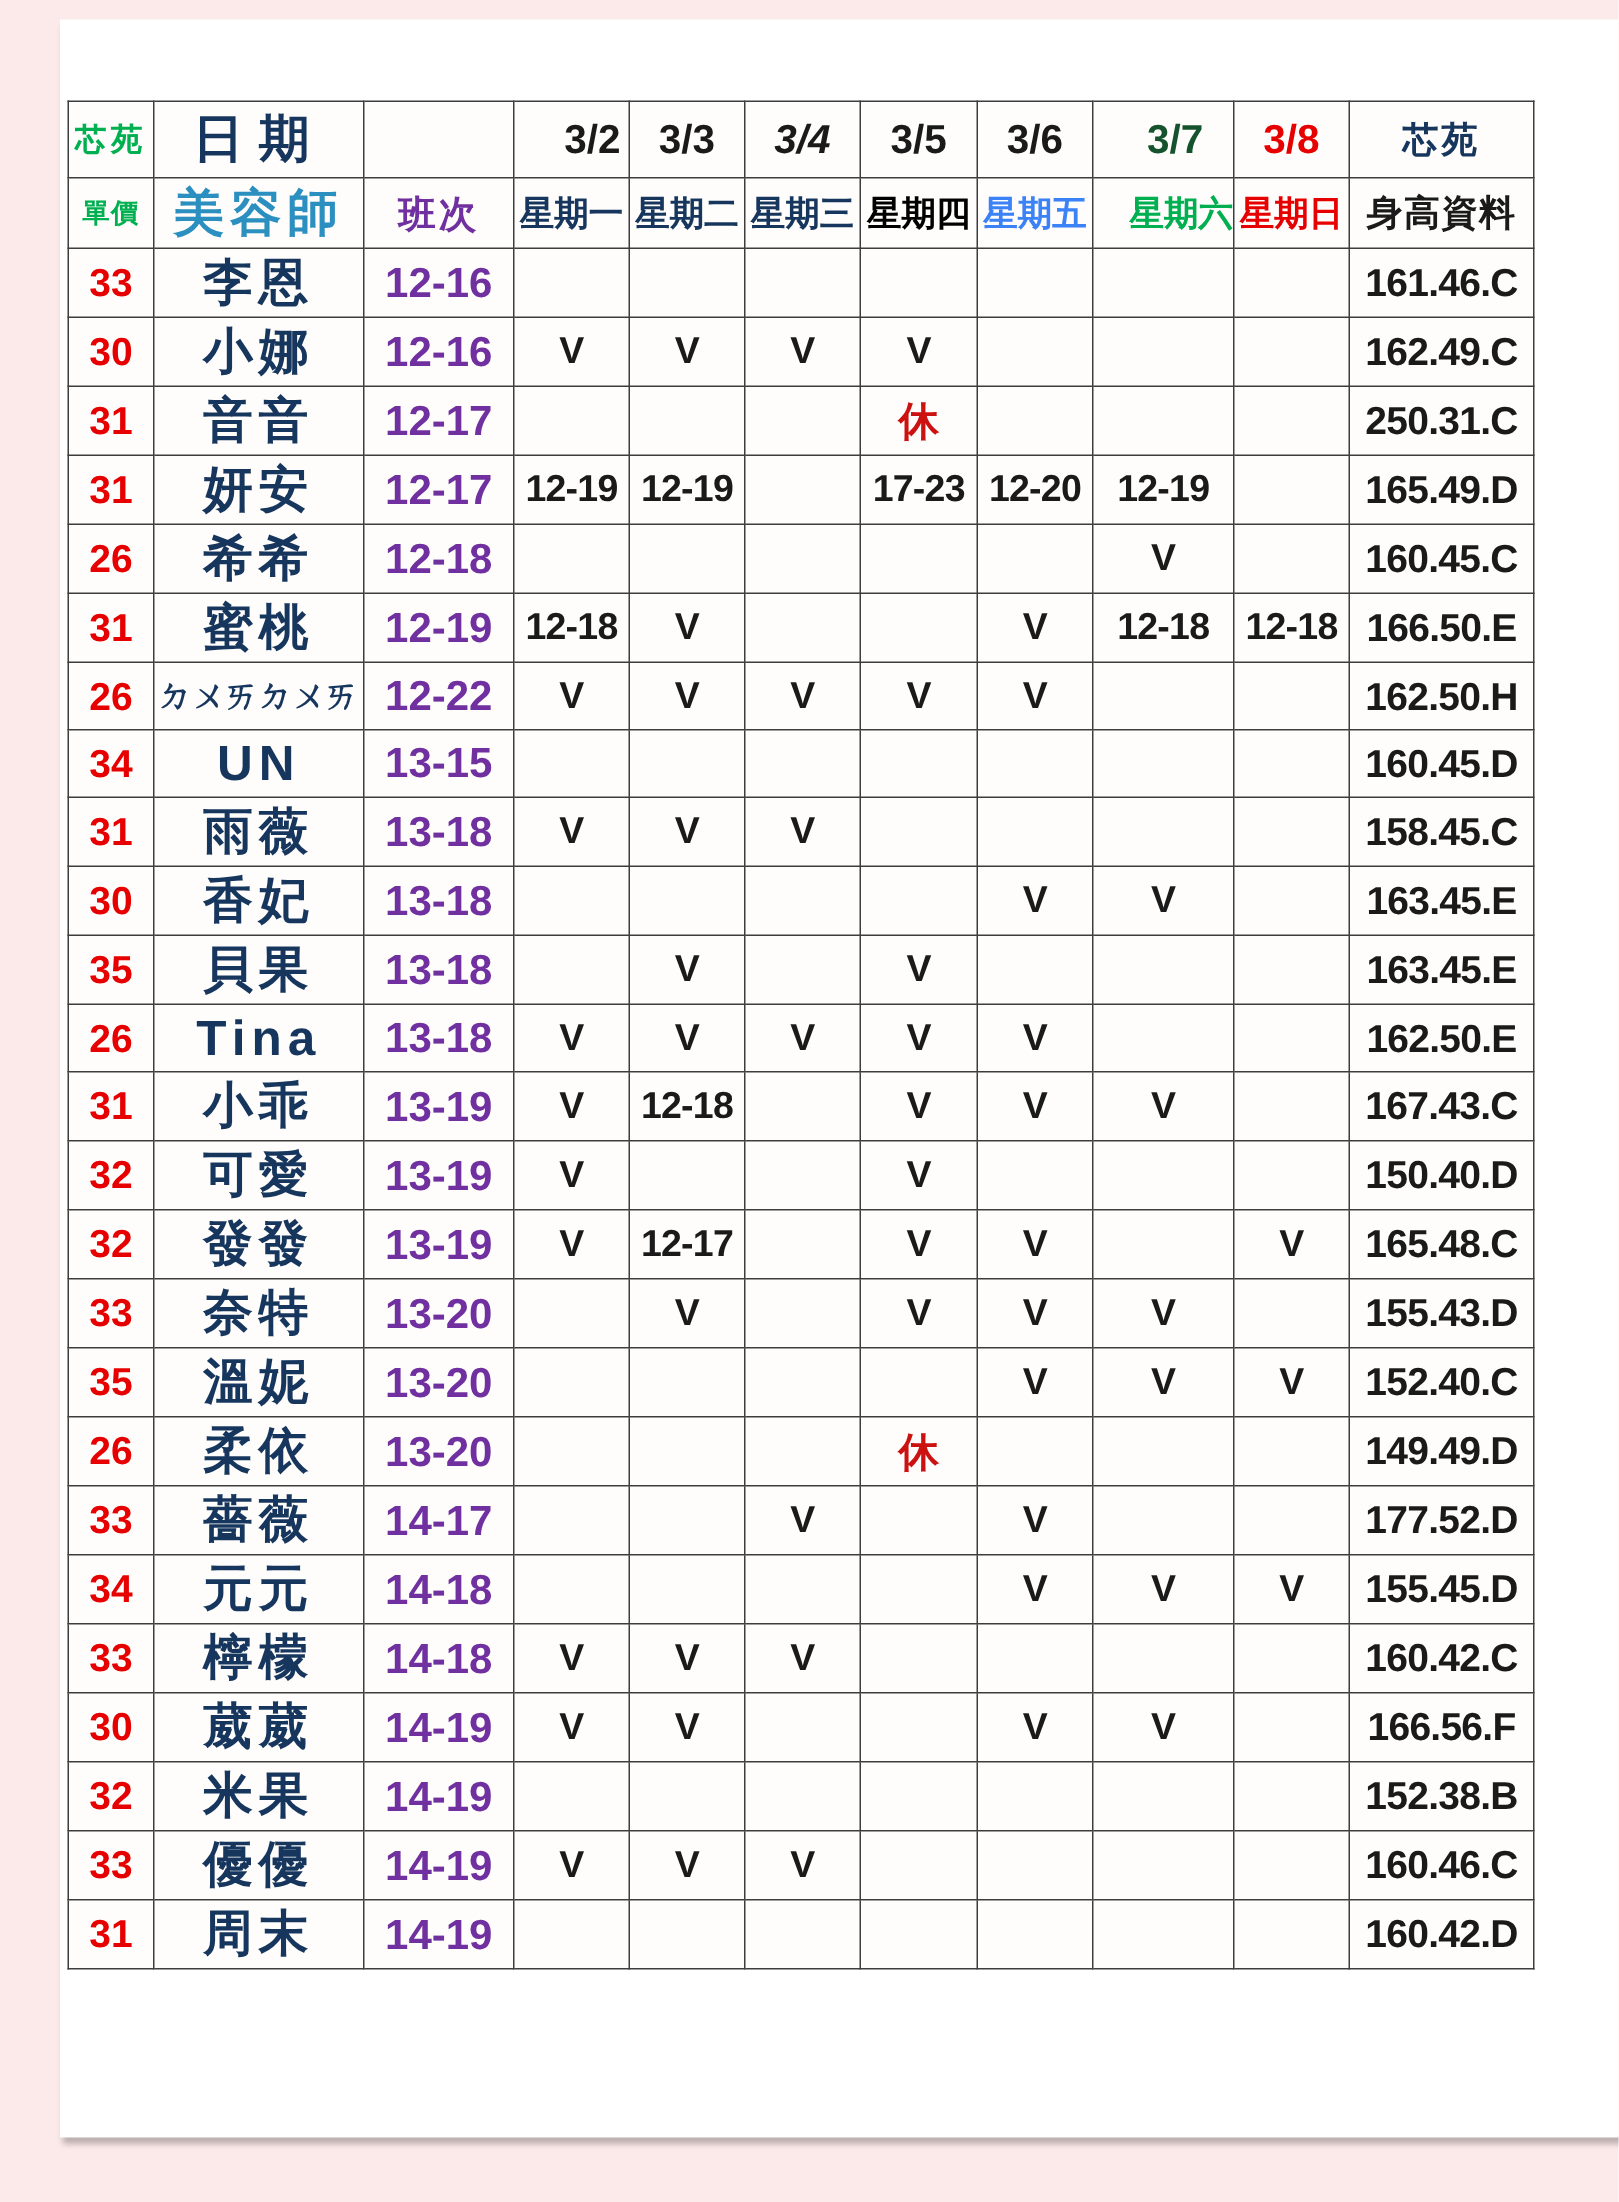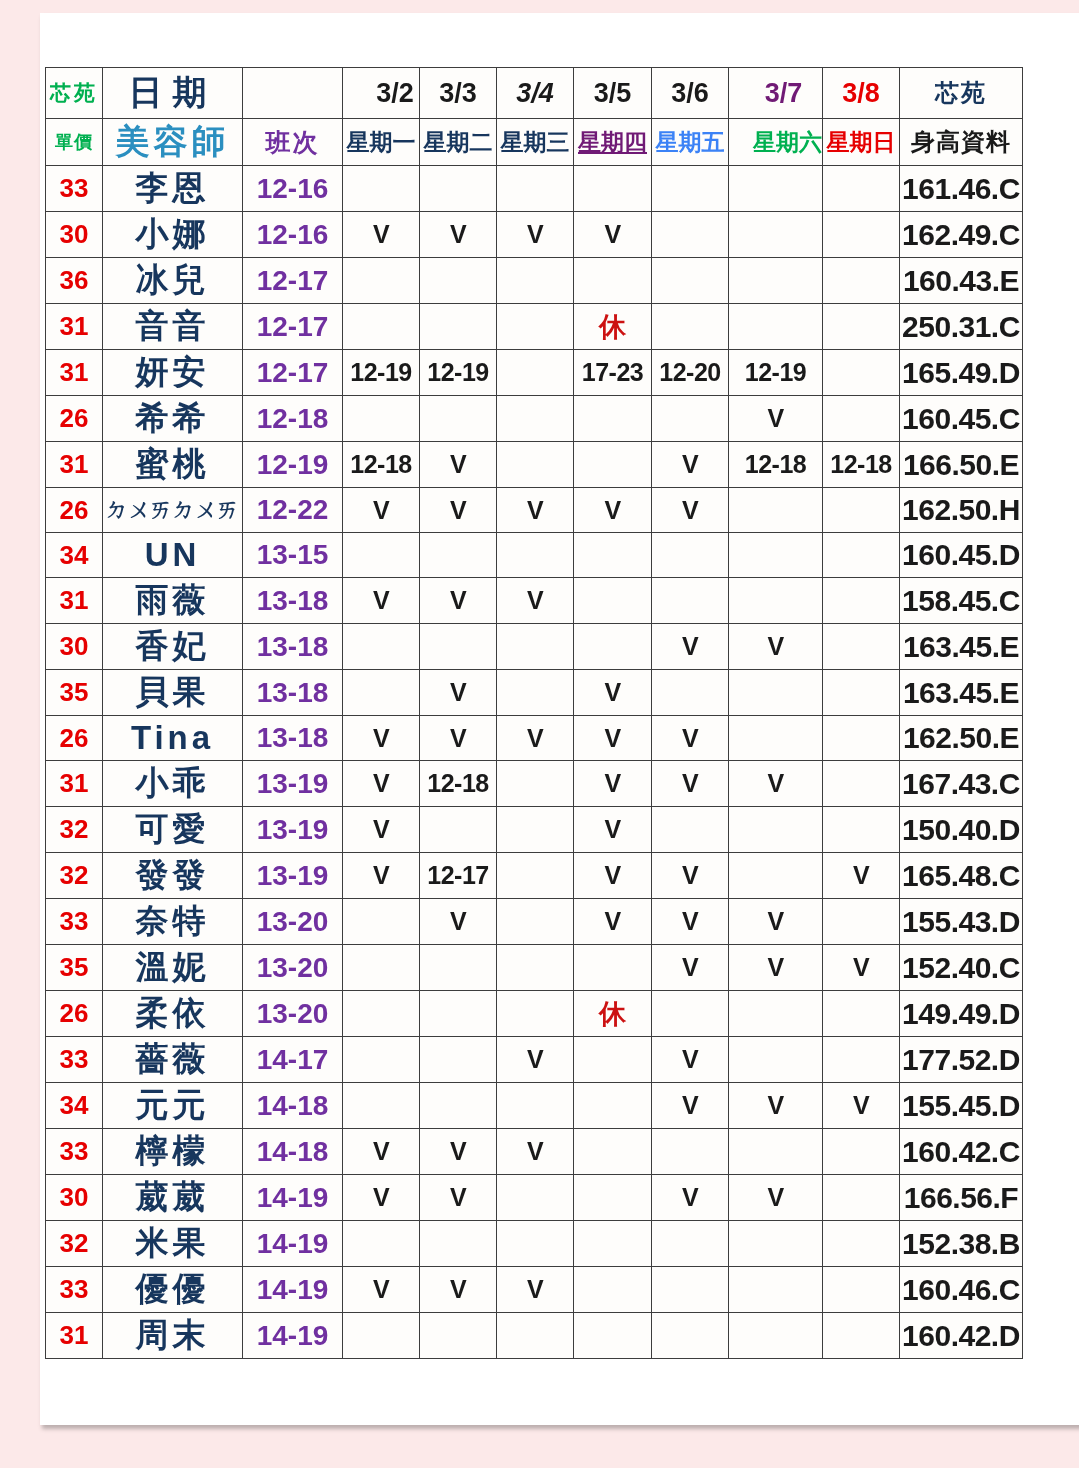--- a/index.html
+++ b/index.html
@@ -111,21 +111,21 @@
     font-size: 25px;
     letter-spacing: -0.5px;
   }
   td.day.rest {
     color: var(--rest_red, #cc1111);
     font-size: 27px;
     letter-spacing: 0;
   }
   td.height {
     color: var(--black, #1a1a1a);
-    font-size: 30px;
+    font-size: 26px;
     letter-spacing: -0.5px;
   }
 </style>
 </head>
 <body>
 
 <div class="paper">
   <table class="schedule">
     <colgroup>
       <col style="width:57px">
@@ -143,32 +143,32 @@
     <thead>
       <tr class="r1">
         <td class="corner-green">芯苑</td>
         <td class="date-title">日期</td>
         <td></td>
         <td class="day-date" style="color: rgb(26, 26, 26); padding-left: 28px;">3/2</td>
         <td class="day-date" style="color: rgb(26, 26, 26);">3/3</td>
         <td class="day-date" style="color: rgb(26, 26, 26); font-style: italic;">3/4</td>
         <td class="day-date" style="color: rgb(26, 26, 26);">3/5</td>
         <td class="day-date" style="color: rgb(26, 26, 26);">3/6</td>
-        <td class="day-date" style="color: #701a75; padding-left: 16px;">3/7</td>
+        <td class="day-date" style="color: #14532d; padding-left: 16px;">3/7</td>
         <td class="day-date" style="color: rgb(230, 0, 0);">3/8</td>
         <td class="corner-right">芯苑</td>
       </tr>
       <tr class="r2">
         <td class="corner-green small">單價</td>
         <td class="beautician-title">美容師</td>
         <td class="shift-title">班次</td>
         <td class="weekday" style="color: rgb(23, 54, 93);">星期一</td>
         <td class="weekday" style="color: rgb(23, 54, 93);">星期二</td>
         <td class="weekday" style="color: rgb(23, 54, 93);">星期三</td>
-        <td class="weekday" style="color: #701a75; text-decoration: underline;">星期四</td>
+        <td class="weekday" style="color: #000000;">星期四</td>
         <td class="weekday" style="color: #3b82f6;">星期五</td>
         <td class="weekday" style="color: rgb(0, 176, 80); padding-left: 24px;">星期六</td>
         <td class="weekday" style="color: rgb(230, 0, 0);">星期日</td>
         <td class="height-title">身高資料</td>
       </tr>
     </thead>
     <tbody>
         <tr>
           <td class="price">33</td>
           <td class="name">李恩</td>
@@ -189,33 +189,20 @@
           <td class="day">V</td>
           <td class="day">V</td>
           <td class="day">V</td>
           <td class="day">V</td>
           <td class="day"></td>
           <td class="day"></td>
           <td class="day"></td>
           <td class="height">162.49.C</td>
         </tr>
         <tr>
-          <td class="price">36</td>
-          <td class="name">冰兒</td>
-          <td class="shift">12-17</td>
-          <td class="day"></td>
-          <td class="day"></td>
-          <td class="day"></td>
-          <td class="day"></td>
-          <td class="day"></td>
-          <td class="day"></td>
-          <td class="day"></td>
-          <td class="height">160.43.E</td>
-        </tr>
-        <tr>
           <td class="price">31</td>
           <td class="name">音音</td>
           <td class="shift">12-17</td>
           <td class="day"></td>
           <td class="day"></td>
           <td class="day"></td>
           <td class="day rest">休</td>
           <td class="day"></td>
           <td class="day"></td>
           <td class="day"></td>

